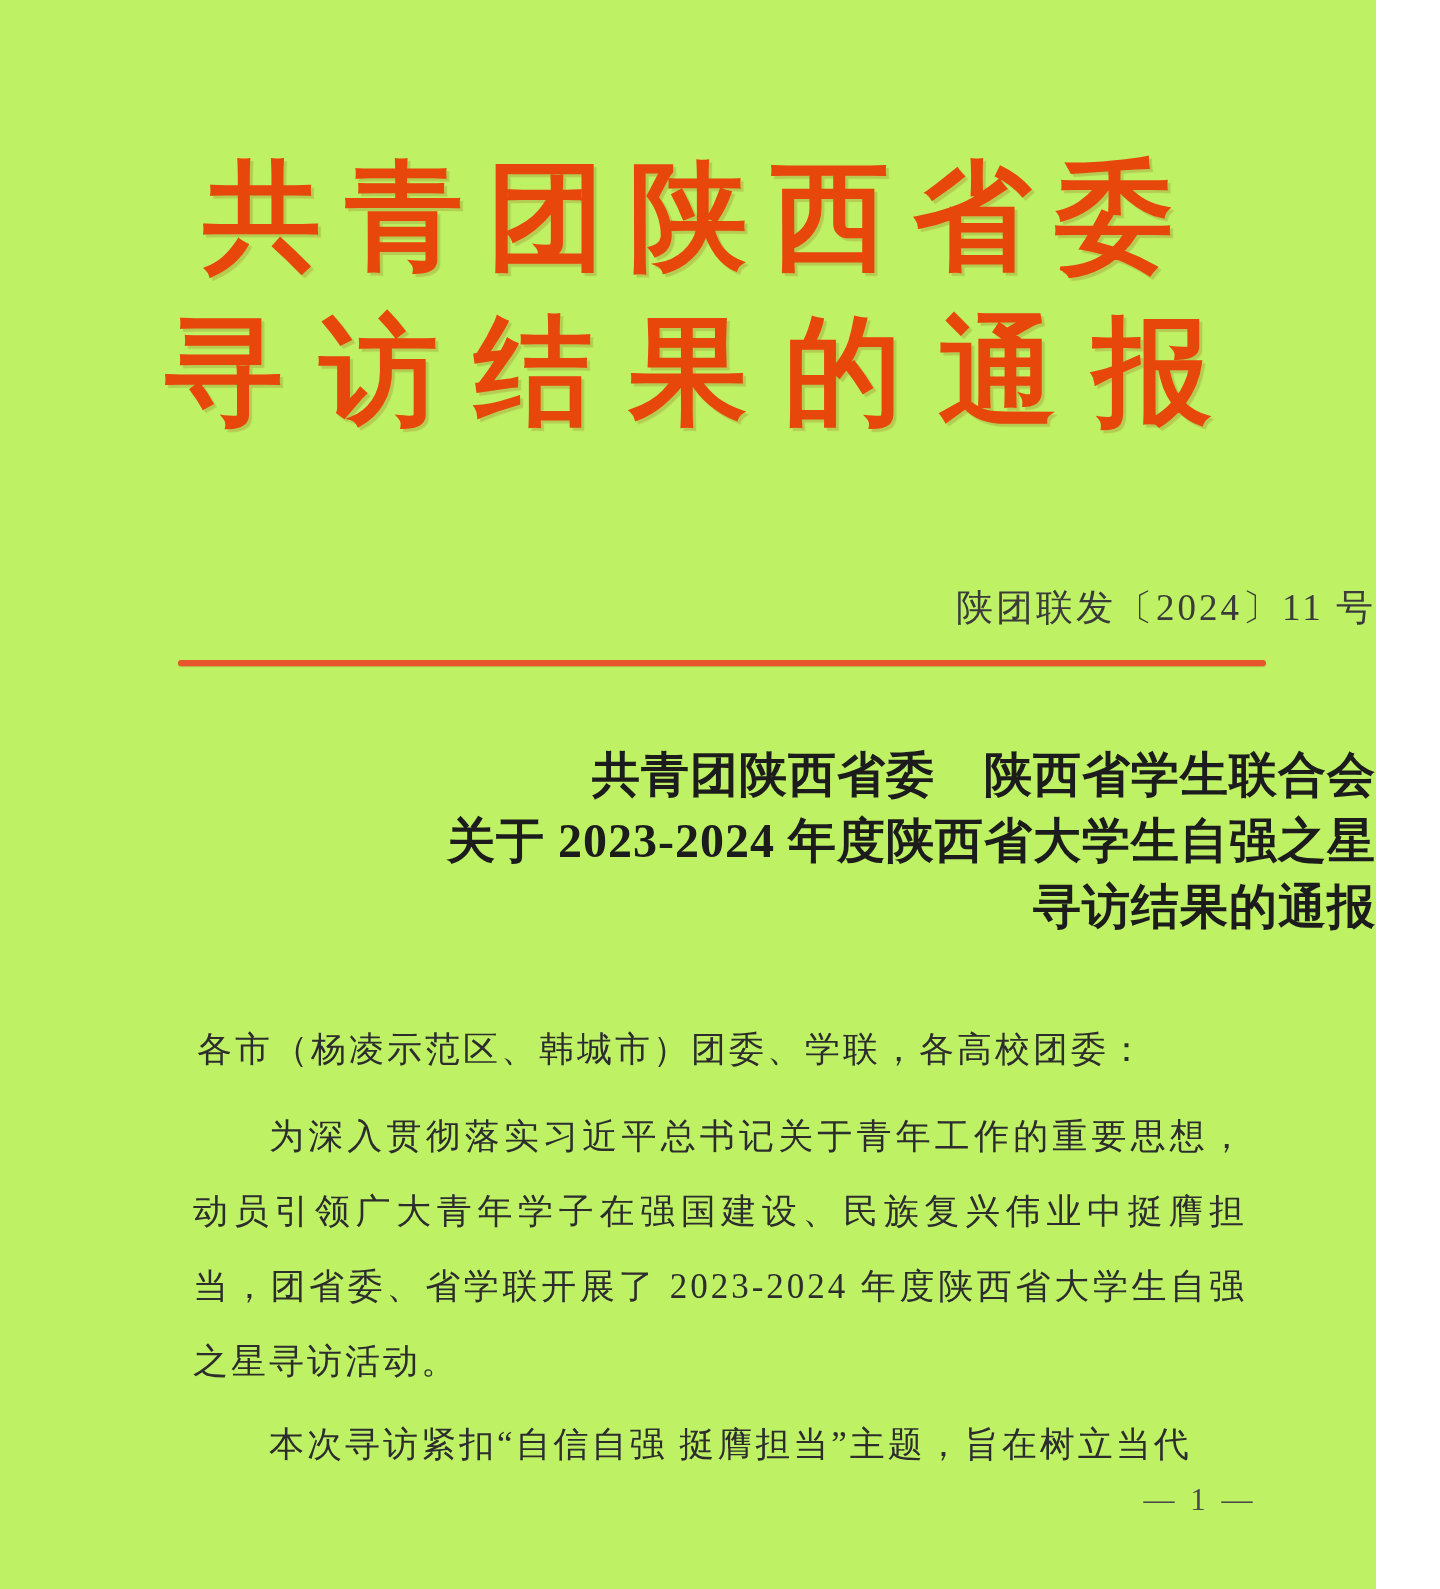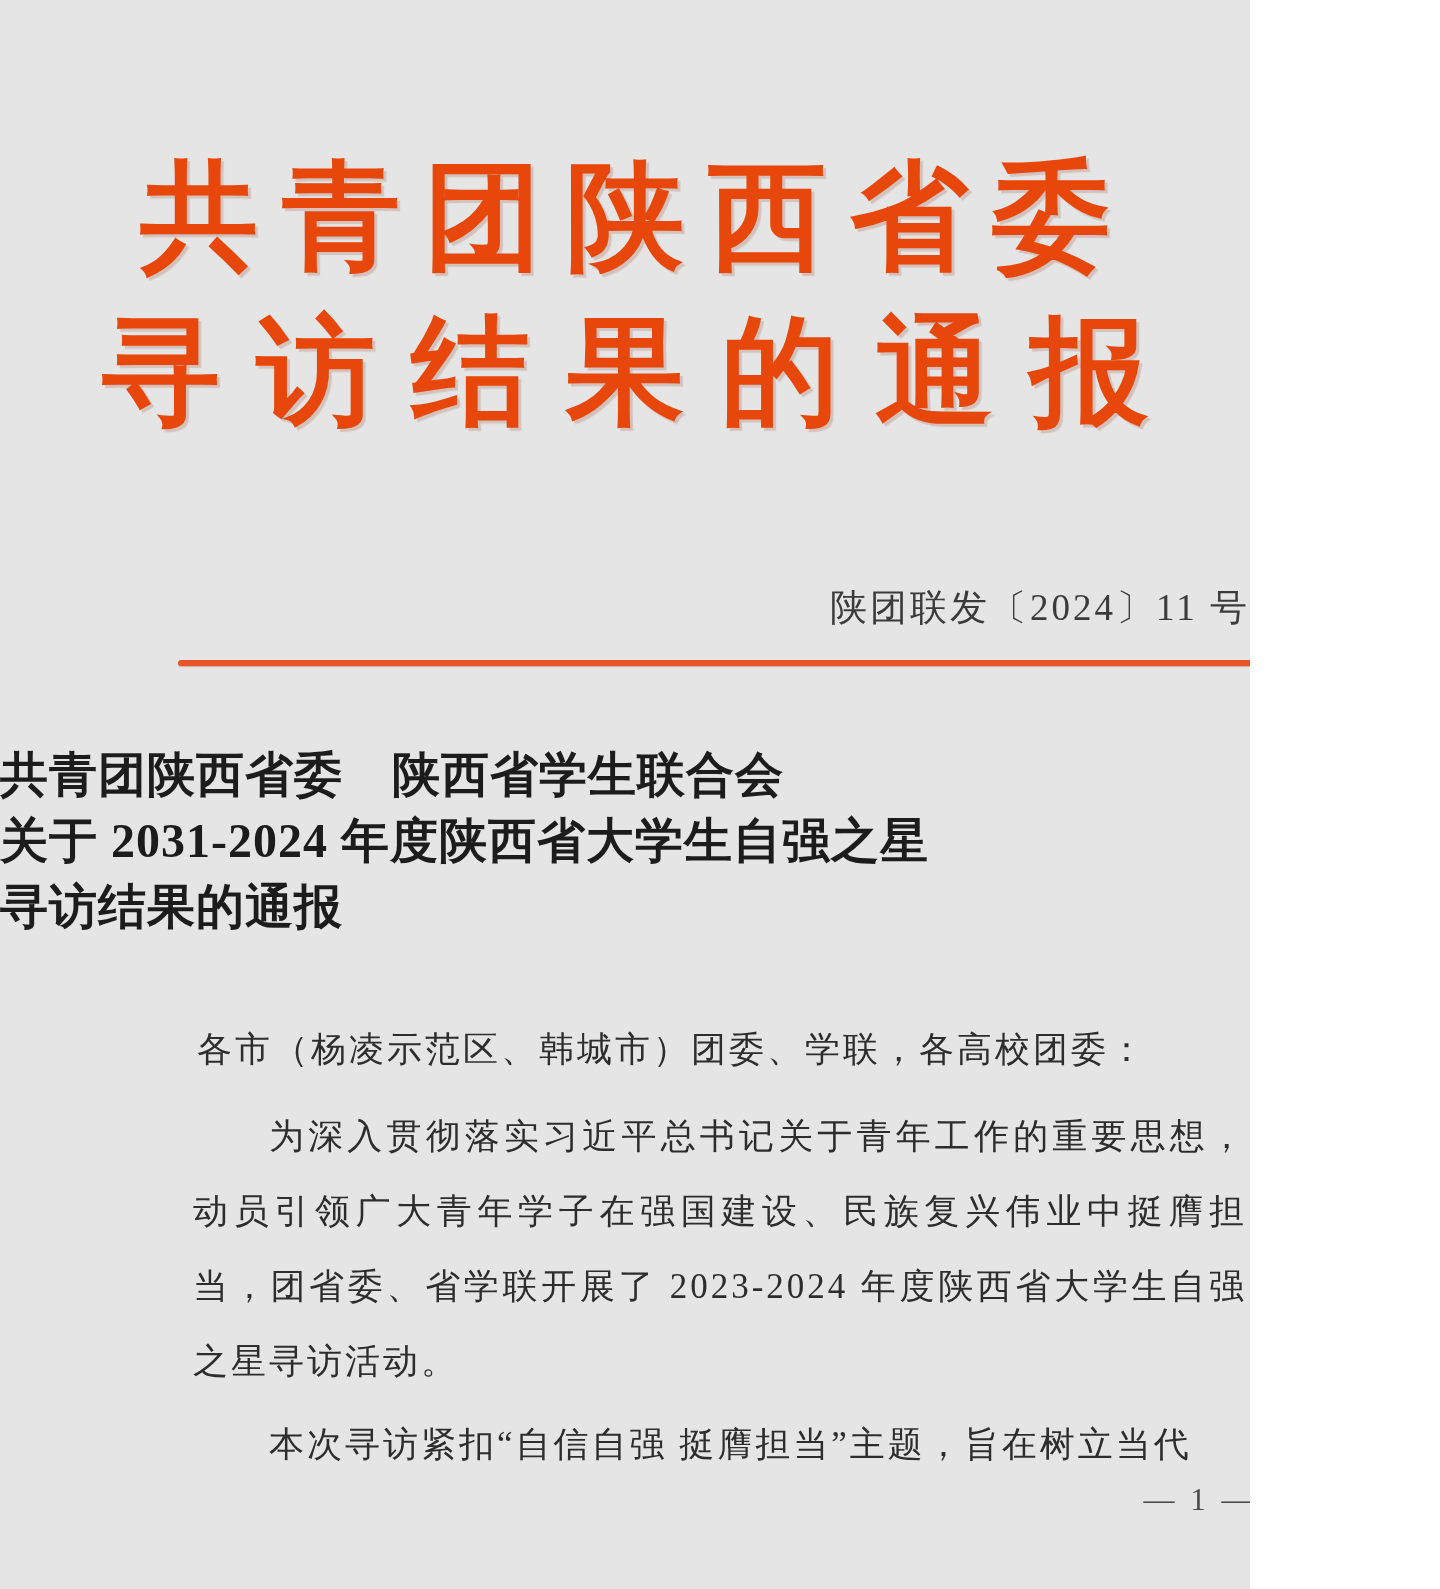--- a/index.html
+++ b/index.html
@@ -7,23 +7,23 @@
     padding: 0;
   }
   body {
     width: 1440px;
     height: 1589px;
     background: #ffffff;
     font-family: "Liberation Serif", "DejaVu Serif", serif;
   }
   .page {
     position: relative;
-    width: 1250px;
+    width: 1376px;
     height: 1589px;
-    background: #e5e5e5;
+    background: #bef264;
     overflow: hidden;
   }
 
   
   .org-header {
     position: absolute;
     top: 140px;
     left: 0;
     width: 100%;
   }
@@ -68,21 +68,21 @@
     box-shadow: 0 1px 1px rgba(180, 60, 20, 0.35);
   }
 
   
   .doc-title {
     position: absolute;
     top: 742px;
     left: 0;
     width: 100%;
     margin: 0;
-    text-align: left;
+    text-align: right;
     font-weight: bold;
     color: #1c1c1c;
     font-size: 48px;
     line-height: 66px;
     letter-spacing: 1px;
   }
 
   
   .body-text {
     position: absolute;
@@ -126,21 +126,21 @@
     <div class="org-line org-line-1">共青团陕西省委</div>
     <div class="org-line org-line-2">寻访结果的通报</div>
   </header>
 
   <div class="doc-number">陕团联发〔2024〕11 号</div>
 
   <div class="red-rule"></div>
 
   <h1 class="doc-title">
     <span class="title-line">共青团陕西省委　陕西省学生联合会</span><br>
-    <span class="title-line">关于 2031-2024 年度陕西省大学生自强之星</span><br>
+    <span class="title-line">关于 2023-2024 年度陕西省大学生自强之星</span><br>
     <span class="title-line">寻访结果的通报</span>
   </h1>
 
   <div class="body-text">
     <p class="salutation">各市（杨凌示范区、韩城市）团委、学联，各高校团委：</p>
     <p class="para">为深入贯彻落实习近平总书记关于青年工作的重要思想，动员引领广大青年学子在强国建设、民族复兴伟业中挺膺担当，团省委、省学联开展了 2023-2024 年度陕西省大学生自强之星寻访活动。</p>
     <p class="para">本次寻访紧扣“自信自强 挺膺担当”主题，旨在树立当代</p>
   </div>
 
   <div class="page-number">— 1 —</div>

